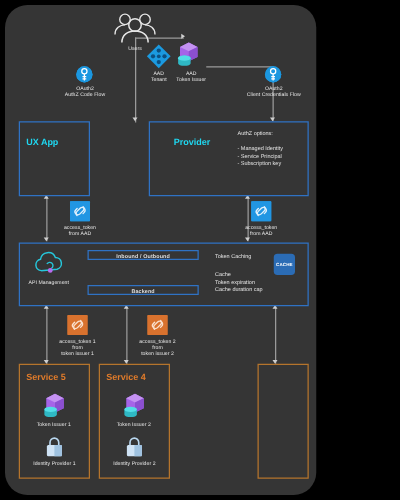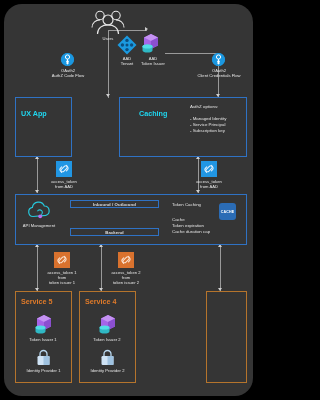--- a/index.html
+++ b/index.html
@@ -127,21 +127,21 @@
       <path d="M6.5 6.1v5.3M5 8.3h3M5 10h3" stroke="#fff" stroke-width="1" fill="none"></path>
     </svg>
   </div>
   <div class="lbl" style="left:181px;top:64px;width:68px;">OAuth2
 Client Credentials Flow</div>
 
   <div class="box box-blue" style="left:11px;top:93px;width:57px;height:60px;"></div>
   <div class="box-title t-cyan" style="left:17px;top:105px;">UX App</div>
 
   <div class="box box-blue" style="left:115px;top:93px;width:128px;height:60px;"></div>
-  <div class="box-title t-cyan" style="left:135px;top:105px;">Caching</div>
+  <div class="box-title t-cyan" style="left:135px;top:105px;">Provider</div>
   <div class="txtblk" style="left:186px;top:100px;">AuthZ options:</div>
   <div class="txtblk" style="left:186px;top:112px;">- Managed Identity
 - Service Principal
 - Subscription key</div>
 
   <div class="tok tok-blue" style="left:52px;top:157px;">
     <svg width="16" height="16" viewBox="0 0 16 16">
       <rect width="16" height="16" fill="#2196e3"></rect>
       <path d="M10.5 4.3a2.3 2.3 0 0 1 0 3.3L8 10.1a2.3 2.3 0 0 1-3.3-3.3l1-1" fill="none" stroke="#dff0fc" stroke-width="1.1" stroke-linecap="round"></path>
       <path d="M5.6 11.4a2.3 2.3 0 0 1 0-3.3L8.1 5.6a2.3 2.3 0 0 1 3.3 3.3l-1 1" fill="none" stroke="#dff0fc" stroke-width="1.1" stroke-linecap="round"></path>

